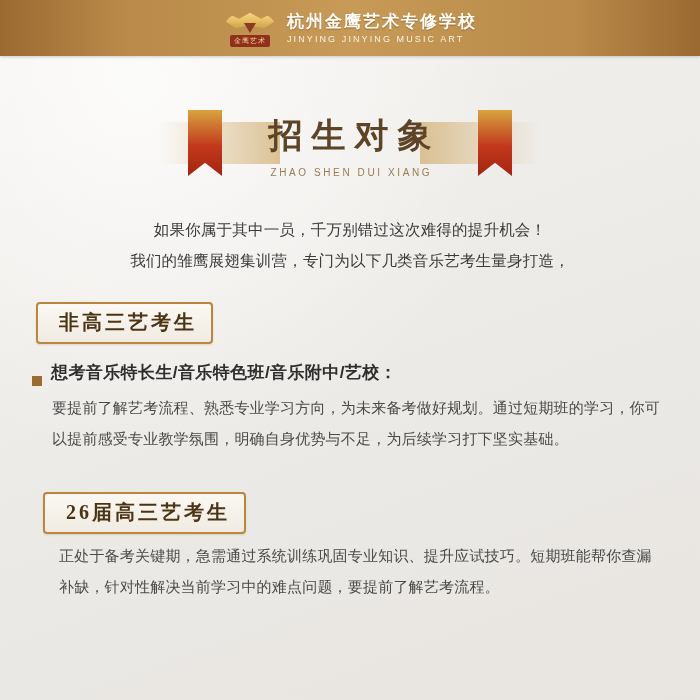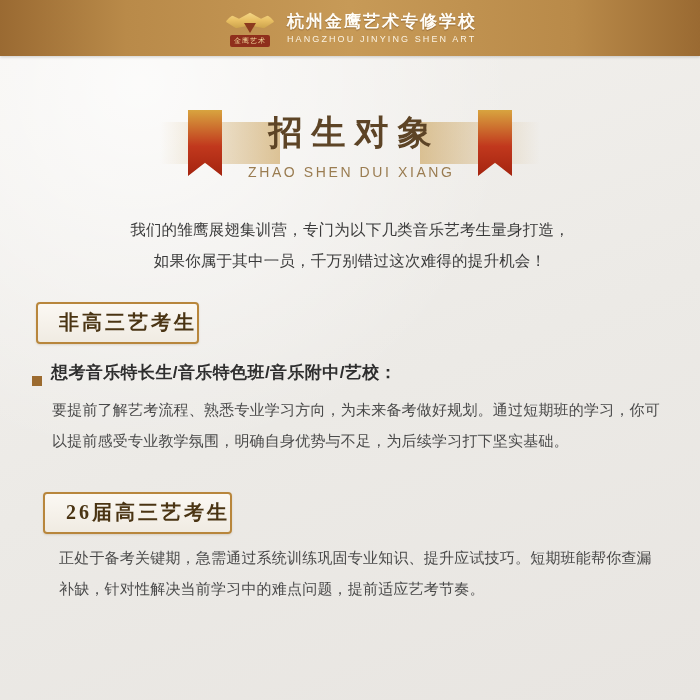--- a/index.html
+++ b/index.html
@@ -134,21 +134,21 @@
     font-family: "Liberation Serif", "DejaVu Serif", serif;
     font-size: 34px;
     font-weight: bold;
     letter-spacing: 9px;
     color: #5d4426;
     text-indent: 9px;
     line-height: 42px;
   }
   .title-en {
     margin-top: 10px;
-    font-size: 14px;
+    font-size: 10px;
     letter-spacing: 2.6px;
     color: #9a7c51;
     text-indent: 2.6px;
   }
 
   
   .intro {
     margin: 22px 30px 0 30px;
     font-size: 15.5px;
     line-height: 31px;
@@ -157,21 +157,21 @@
     letter-spacing: 0.2px;
   }
   .intro p { margin: 0; }
 
   
   .section { margin-top: 26px; }
   .section.second { margin-top: 36px; margin-left: 7px; }
   .sec-head {
     display: inline-block;
     margin-left: 36px;
-    padding: 5px 0 6px 18px;
+    padding: 5px 14px 6px 18px;
     border: 2px solid #b8863c;
     border-radius: 4px;
     background: linear-gradient(180deg, #fbf8f3 0%, #f0ebe2 100%);
     font-family: "Liberation Serif", "DejaVu Serif", serif;
     font-size: 20px;
     font-weight: bold;
     letter-spacing: 3px;
     color: #4a3413;
     text-indent: 3px;
     box-shadow: 0 1px 2px rgba(120,90,40,0.18);
@@ -195,67 +195,68 @@
     color: #2e2e2e;
     line-height: 26px;
     letter-spacing: 0.4px;
   }
   .body-text {
     margin: 8px 34px 0 52px;
     font-size: 15px;
     line-height: 31px;
     color: #4a4a4a;
     letter-spacing: 0.2px;
+    font-family: Liberation Mono, monospace;
   }
   .body-text p { margin: 0; }
 </style>
 </head>
 <body>
 
 <div class="page">
 
   <div class="header">
     <div class="logo">
       <div class="wing"></div>
       <div class="beak"></div>
       <div class="plate">金鹰艺术</div>
     </div>
     <div class="brand">
       <div class="brand-cn">杭州金鹰艺术专修学校</div>
-      <div class="brand-en">HANGZHOU JINYING SHEN ART</div>
+      <div class="brand-en">JINYING JINYING MUSIC ART</div>
     </div>
   </div>
 
   <div class="title-block">
     <div class="title-fade left"></div>
     <div class="title-fade right"></div>
     <div class="ribbon left"></div>
     <div class="ribbon right"></div>
     <div class="title-inner">
       <div class="title-cn">招生对象</div>
       <div class="title-en">ZHAO SHEN DUI XIANG</div>
     </div>
   </div>
 
   <div class="intro">
+    <p>如果你属于其中一员，千万别错过这次难得的提升机会！</p>
     <p>我们的雏鹰展翅集训营，专门为以下几类音乐艺考生量身打造，</p>
-    <p>如果你属于其中一员，千万别错过这次难得的提升机会！</p>
   </div>
 
   <div class="section">
     <div class="sec-head">非高三艺考生</div>
     <div class="bullet-row">
       <div class="bullet-sq"></div>
       <div class="bullet-text">想考音乐特长生/音乐特色班/音乐附中/艺校：</div>
     </div>
     <div class="body-text">
       <p>要提前了解艺考流程、熟悉专业学习方向，为未来备考做好规划。通过短期班的学习，你可以提前感受专业教学氛围，明确自身优势与不足，为后续学习打下坚实基础。</p>
     </div>
   </div>
 
   <div class="section second">
     <div class="sec-head">26届高三艺考生</div>
     <div class="body-text">
-      <p>正处于备考关键期，急需通过系统训练巩固专业知识、提升应试技巧。短期班能帮你查漏补缺，针对性解决当前学习中的难点问题，提前适应艺考节奏。</p>
+      <p>正处于备考关键期，急需通过系统训练巩固专业知识、提升应试技巧。短期班能帮你查漏补缺，针对性解决当前学习中的难点问题，要提前了解艺考流程。</p>
     </div>
   </div>
 
 </div>
 
 </body></html>

